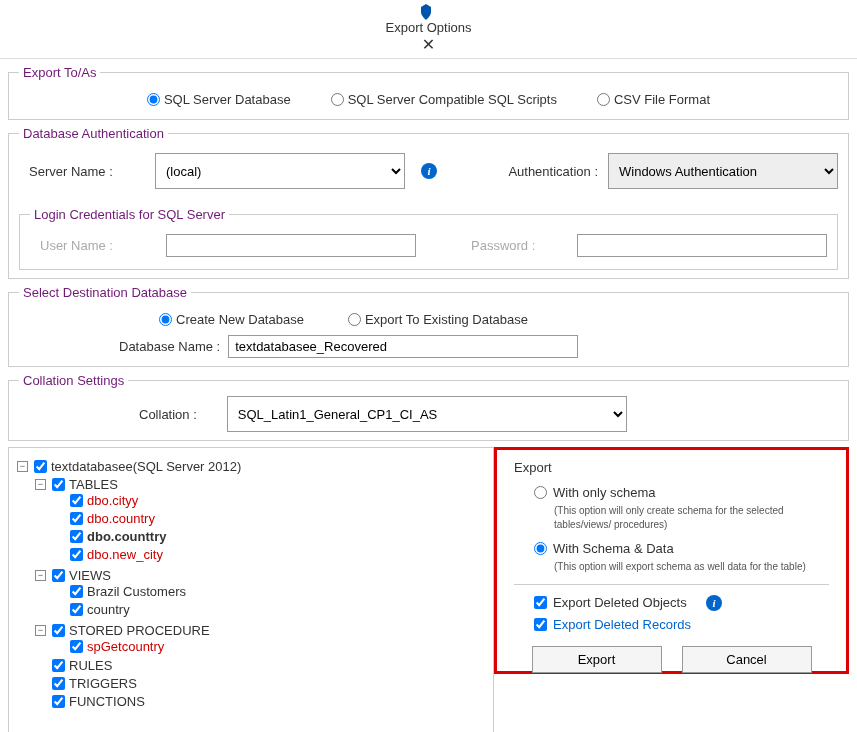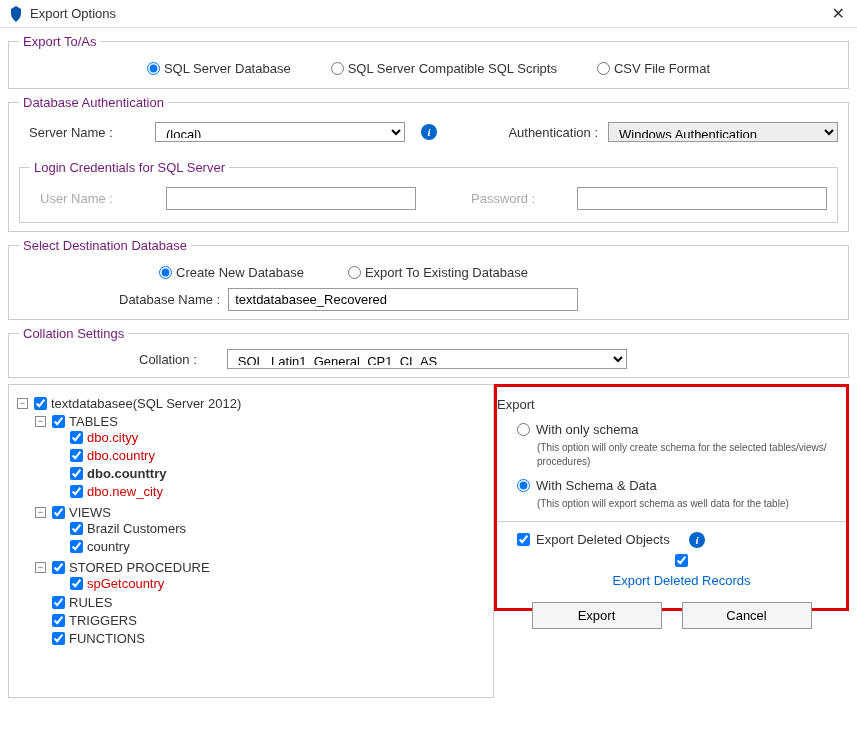--- a/index.html
+++ b/index.html
@@ -1,49 +1,49 @@
 <!DOCTYPE html>
 <html><head>
 <meta charset="utf-8">
 <style>
 * { box-sizing: border-box; margin: 0; padding: 0; }
 body { font-family: "Segoe UI", Tahoma, sans-serif; font-size: 13px; color: #333; background: #fff; width: 857px; height: 732px; overflow: hidden; }
-.titlebar { display: flex; align-items: center; padding: 4px 8px; border-bottom: 1px solid #ddd; }
+.titlebar { display: flex; align-items: center; padding: 4px 8px; border-bottom: 1px solid #ddd; flex-direction: column; }
 .titlebar .icon { width: 16px; height: 16px; margin-right: 6px; display: inline-flex; align-items: center; justify-content: center; }
 .titlebar .title { flex: 1; font-size: 13px; }
 .titlebar .close { font-size: 16px; cursor: pointer; padding: 0 4px; }
 fieldset { border: 1px solid #ccc; margin: 6px 8px; padding: 8px 10px; position: relative; }
 legend { padding: 0 4px; font-size: 13px; color: #701a75; }
 .radio-row { display: flex; align-items: center; gap: 40px; padding: 4px 0 4px 60px; }
 .radio-row.spread { justify-content: center; padding-left: 0; }
 .radio { display: inline-flex; align-items: center; gap: 4px; cursor: pointer; }
 .radio input { margin: 0; }
 .form-row { display: flex; align-items: center; gap: 16px; padding: 4px 0; }
 .form-label { min-width: 120px; text-align: left; padding-left: 10px; }
 select, input[type=text] { border: 1px solid #999; padding: 3px 6px; font-family: inherit; font-size: 13px; background: #fff; }
-select { height: 20px; }
+select { height: 36px; }
 .disabled-label { color: #aaa; }
 .info-icon { width: 16px; height: 16px; border-radius: 50%; background: #0066cc; color: #fff; display: inline-flex; align-items: center; justify-content: center; font-weight: bold; font-style: italic; font-size: 11px; font-family: Georgia, serif; }
 .bottom { display: flex; gap: 0; margin: 6px 8px; }
 .tree-panel { flex: 1; border: 1px solid #ccc; padding: 8px; height: 314px; overflow: auto; }
 .tree ul { list-style: none; padding-left: 18px; }
 .tree > ul { padding-left: 0; }
 .tree li { padding: 1px 0; white-space: nowrap; }
 .tree-row { display: inline-flex; align-items: center; gap: 2px; }
 .exp { width: 11px; height: 11px; border: 1px solid #888; display: inline-flex; align-items: center; justify-content: center; font-size: 9px; line-height: 1; cursor: pointer; color: #555; margin-right: 2px; }
 .exp.blank { border: none; }
 .chk { margin: 0 2px; }
 .red { color: #cc0000; }
 .bold { font-weight: bold; }
-.export-panel { width: 355px; border: 3px solid #d00; padding: 10px 0; height: 227px; }
+.export-panel { width: 355px; border: 3px solid #d00; padding: 10px 17px; height: 227px; }
 .export-panel .heading { font-size: 13px; margin-bottom: 10px; }
 .export-opt { margin: 8px 0 4px 20px; display: flex; align-items: center; gap: 6px; }
 .export-desc { margin: 2px 0 10px 40px; color: #555; font-size: 10px; line-height: 1.35; }
 .check-row { margin: 6px 0 6px 20px; display: flex; align-items: center; gap: 6px; }
-.check-row.blue { color: #0066cc; flex-direction: column; }
+.check-row.blue { color: #0066cc; }
 .btn-row { display: flex; gap: 20px; justify-content: center; margin-top: 14px; }
 .btn { border: 1px solid #999; background: #f5f5f5; padding: 5px 0; width: 130px; text-align: center; cursor: pointer; font-family: inherit; font-size: 13px; }
 .dest-row { display: flex; gap: 44px; padding: 4px 0 8px 140px; }
 .dbname-row { display: flex; align-items: center; gap: 8px; padding-left: 100px; }
 .coll-row { display: flex; align-items: center; gap: 30px; padding-left: 120px; }
 .auth-container { display: flex; align-items: center; gap: 10px; }
 hr.sep { border: none; border-top: 1px solid #ccc; margin: 10px 0; }
 </style>
 </head>
 <body>

